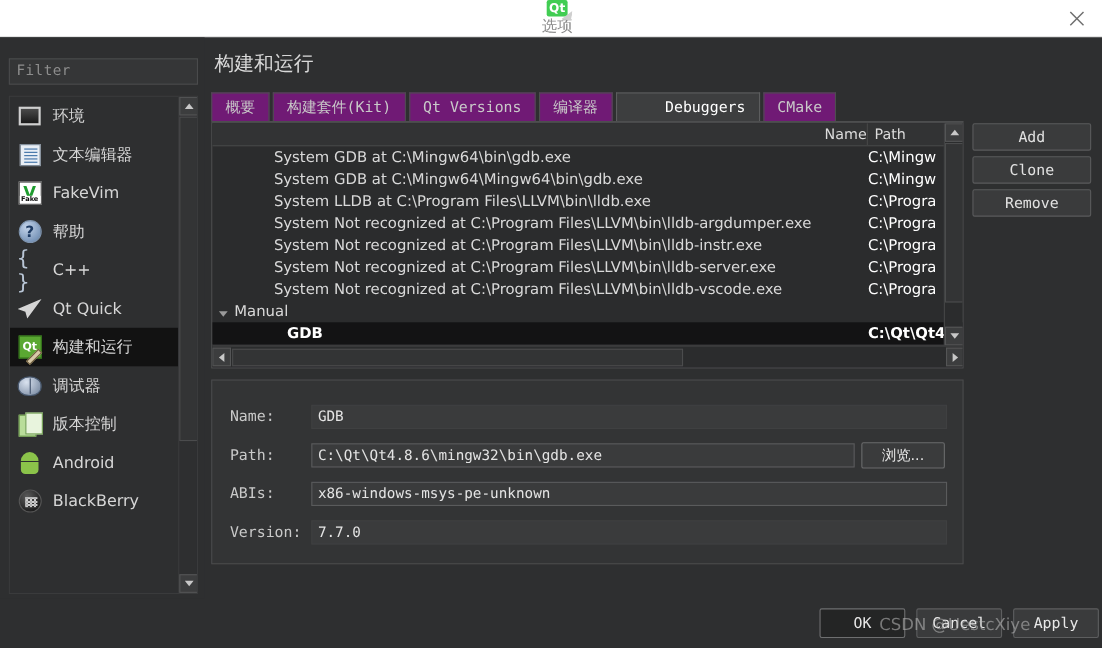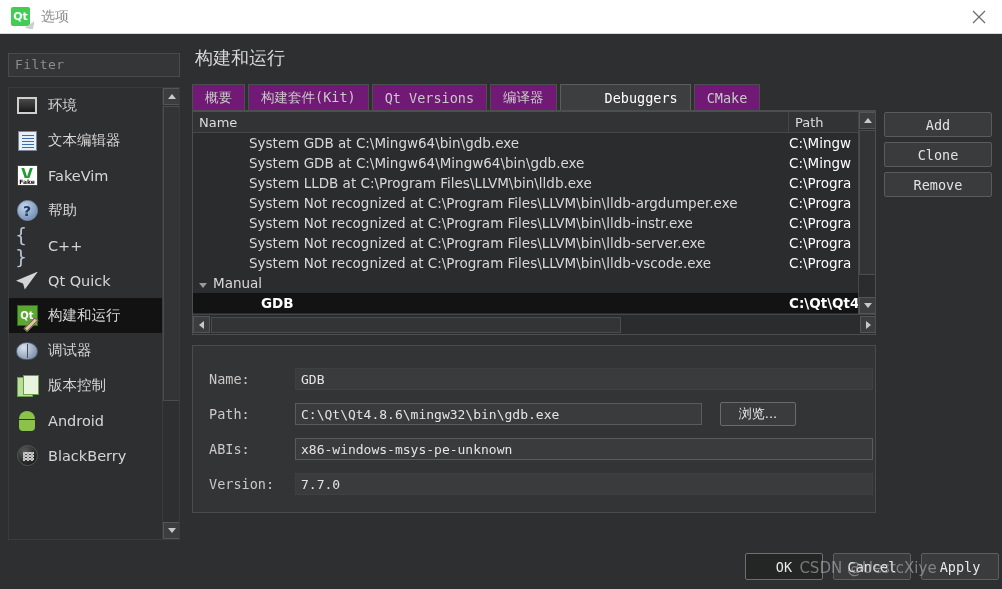--- a/index.html
+++ b/index.html
@@ -10,20 +10,21 @@
     overflow: hidden;
   }
   body { position: relative; }
 
   
   #titlebar {
     height: 34px; background: #ffffff;
     display: flex; align-items: center;
     border-bottom: 1px solid #d8d8d8;
     position: relative;
+    flex-direction: column;
   }
   #qt-logo {
     width: 19px; height: 19px; margin-left: 11px;
     background: #41cd52; border-radius: 2px;
     color: #ffffff; font-size: 11px; font-weight: bold;
     display: flex; align-items: center; justify-content: center;
     font-family: "DejaVu Sans", sans-serif;
     position: relative;
   }
   #qt-logo::after {
@@ -196,21 +197,21 @@
     overflow: hidden;
   }
   #table-header {
     display: flex; height: 21px; background: #323334;
     border-bottom: 1px solid #464748;
   }
   .th {
     color: #dcdcdc; font-size: 13px; padding-left: 6px; line-height: 21px;
     font-family: "DejaVu Sans", sans-serif;
   }
-  #th-name { width: 596px; border-right: 1px solid #464748; }
+  #th-name { width: 596px; border-right: 1px solid #464748; text-align: right; }
   #th-path { width: 70px; }
   .trow { height: 20px; display: flex; align-items: center; white-space: nowrap; }
   .trow.selected { background: #131314; }
   .cell-name {
     width: 596px; color: #d9d9d9; font-size: 13.5px;
     font-family: "DejaVu Sans", sans-serif; overflow: hidden;
     padding-left: 6px;
   }
   .cell-name.indent { padding-left: 56px; }
   .cell-name.group { padding-left: 20px; position: relative; }
@@ -248,21 +249,21 @@
     font-family: "DejaVu Sans Mono", monospace;
     display: flex; align-items: center; justify-content: center; cursor: pointer;
   }
 
   
   #details-box {
     position: absolute; left: 6px; top: 311px;
     width: 684px; height: 168px;
     background: #333435; border: 1px solid #4a4b4c;
   }
-  .form-row { position: absolute; left: 16px; height: 22px; display: flex; align-items: center; gap: 12px; }
+  .form-row { position: absolute; left: 16px; height: 22px; display: flex; align-items: center; }
   .form-label {
     width: 74px; color: #c9c9c9; font-size: 13.5px;
     font-family: "DejaVu Sans Mono", monospace; text-align: left;
   }
   .form-input {
     height: 22px; background: #3a3b3c; color: #e4e4e4;
     font-size: 13px; font-family: "DejaVu Sans Mono", monospace;
     padding: 0 5px; line-height: 21px; white-space: nowrap; overflow: hidden;
   }
   .form-input.bordered { border: 1px solid #5a5b5c; }
@@ -478,21 +479,21 @@
       <div class="side-btn">Remove</div>
     </div>
 
     <div id="details-box">
       <div class="form-row" style="top:22px;">
         <span class="form-label">Name:</span>
         <span class="form-input flat" style="width:578px;">GDB</span>
       </div>
       <div class="form-row" style="top:57px;">
         <span class="form-label">Path:</span>
-        <span class="form-input bordered" style="width:407px;">C:\Qt\Qt4.8.6\mingw32\bin\gdb.exe</span>
+        <span class="form-input bordered" style="width:494px;">C:\Qt\Qt4.8.6\mingw32\bin\gdb.exe</span>
         <span id="browse-btn">浏览...</span>
       </div>
       <div class="form-row" style="top:92px;">
         <span class="form-label">ABIs:</span>
         <span class="form-input bordered" style="width:578px;">x86-windows-msys-pe-unknown</span>
       </div>
       <div class="form-row" style="top:127px;">
         <span class="form-label">Version:</span>
         <span class="form-input flat" style="width:578px;">7.7.0</span>
       </div>

